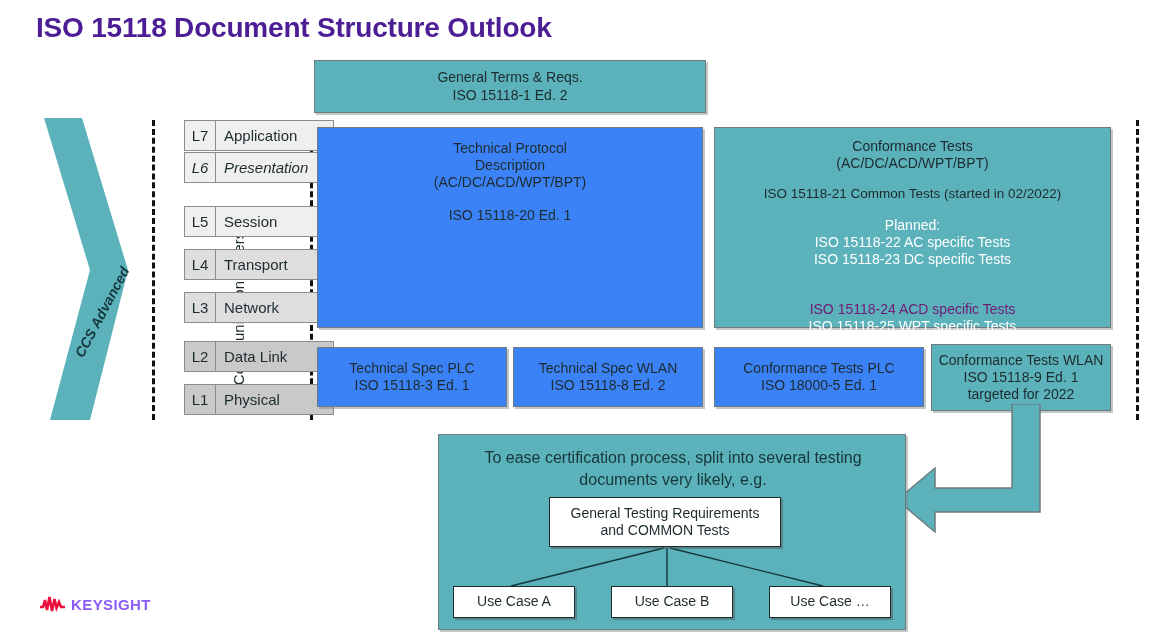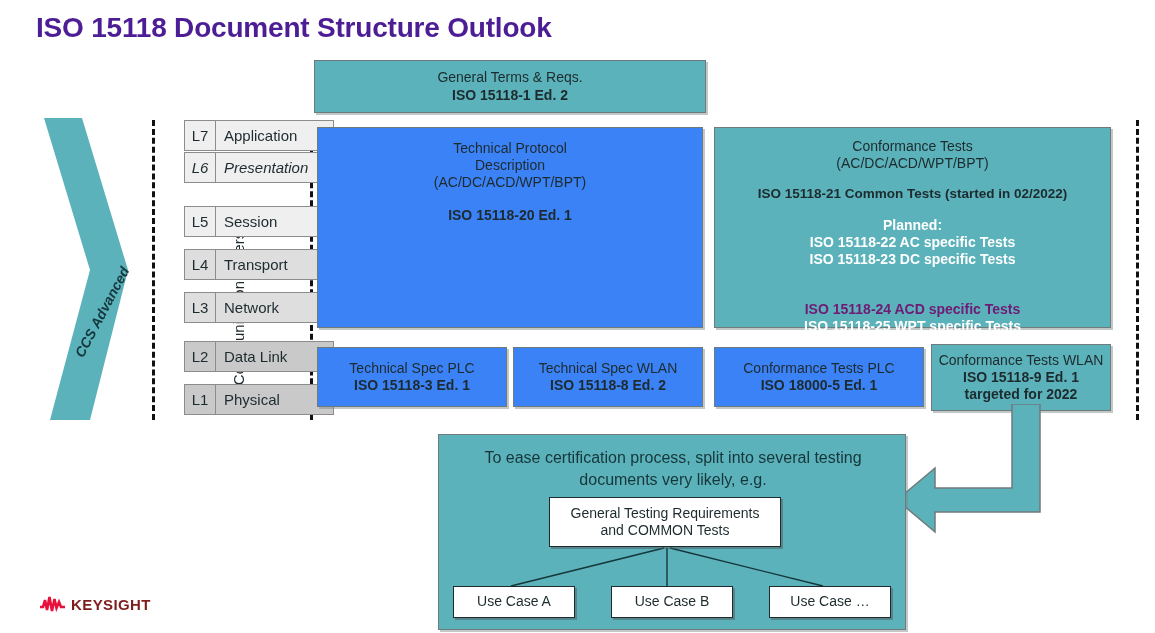--- a/index.html
+++ b/index.html
@@ -43,21 +43,21 @@
     justify-content: center;
     text-align: center;
     line-height: 1.22;
     box-shadow: 2px 2px 0 rgba(120,130,133,0.45);
   }
   .teal   { background: #5bb2ba; }
   .cyan   { background: #3b82f6; }
   .white  { background: #ffffff; border: 1px solid #1d2b2e; box-shadow: 2px 2px 0 rgba(80,90,93,0.5); }
 
   .ln1 { font-size: 14px; font-weight: normal; }
-  .ln2 { font-size: 14px; font-weight: bold; }
+  .ln2 { font-size: 14px; font-weight: normal; }
 
   
   .chevron {
     position: absolute;
     left: 38px;
     top: 118px;
     width: 96px;
     height: 302px;
   }
   .chevron svg { display: block; }
@@ -169,21 +169,21 @@
     left: 40px;
     top: 596px;
     display: flex;
     align-items: center;
     gap: 5px;
   }
   .logo-name {
     font-size: 15px;
     font-weight: bold;
     letter-spacing: 0.4px;
-    color: #7f1d1d;
+    color: #8b5cf6;
   }
 </style>
 </head>
 <body>
 
 <div id="slide">
 
   <div class="slide-title">ISO 15118 Document Structure Outlook</div>
 
   <div class="chevron">

